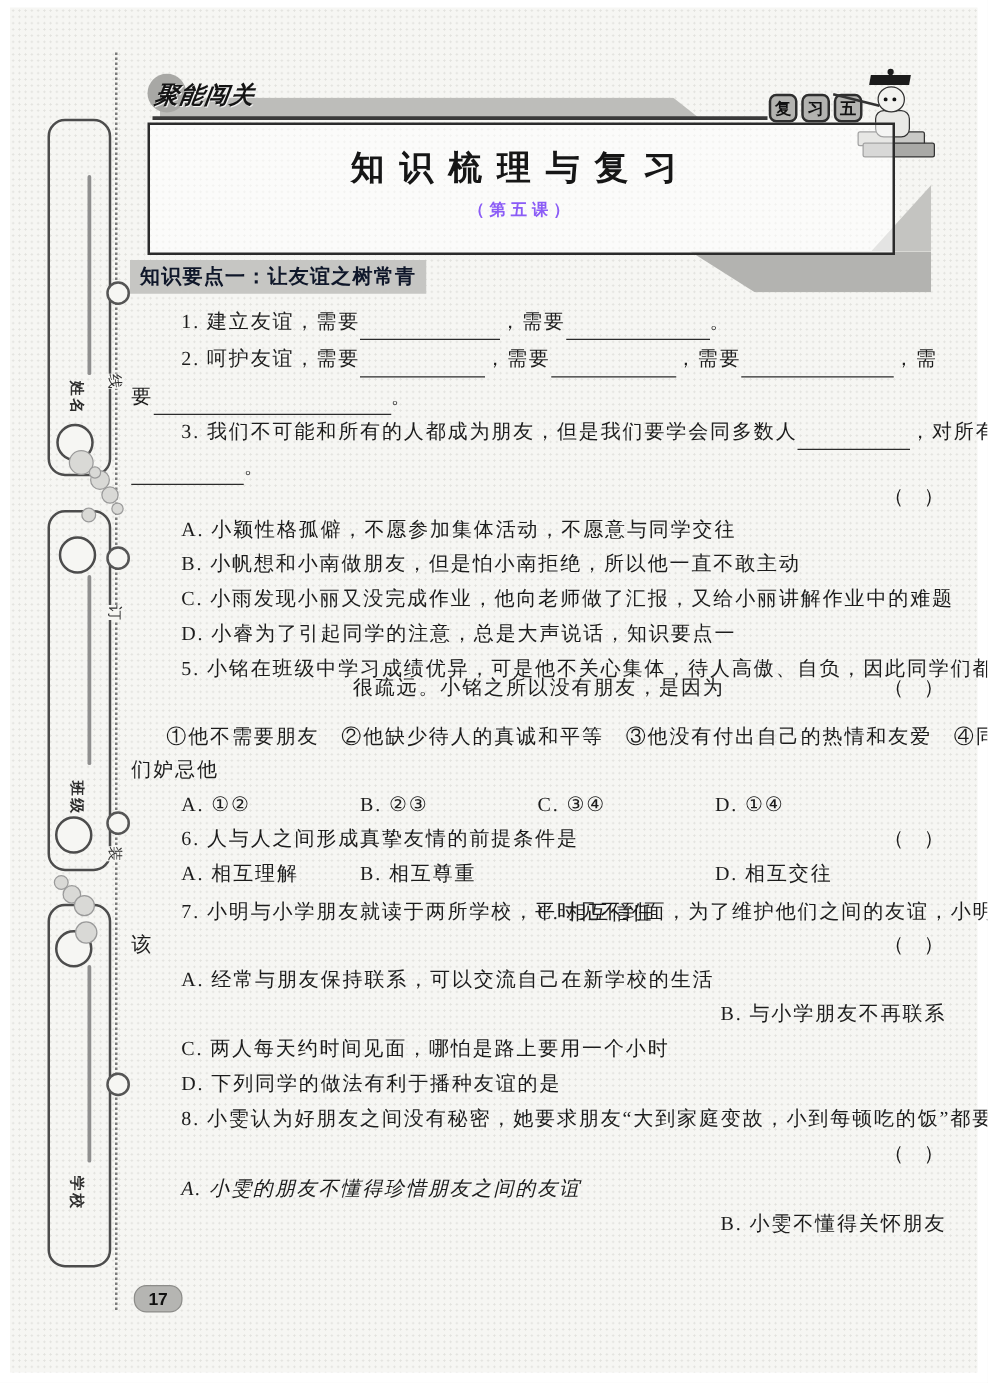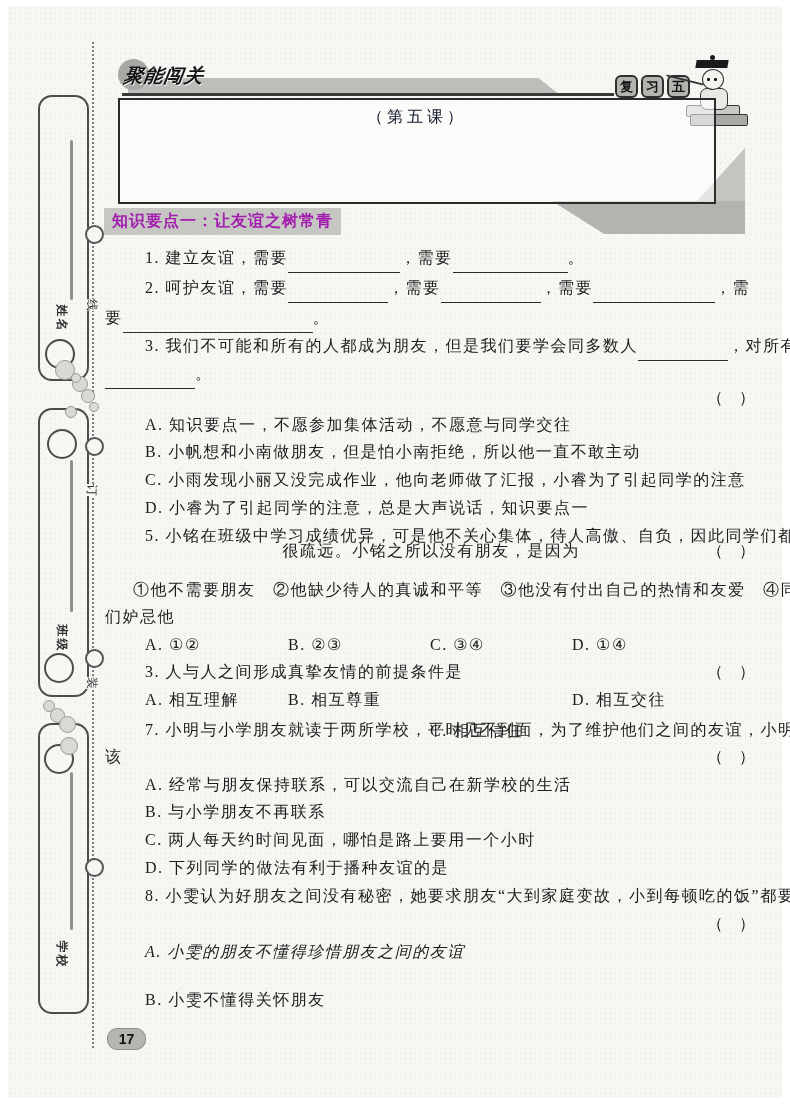--- a/index.html
+++ b/index.html
@@ -29,38 +29,38 @@
   .logo-circle{position:absolute;left:0;top:1px;width:31px;height:31px;border-radius:50%;background:#a8a8a5;}
   .logo-text{position:absolute;left:6px;top:5px;font-family:"Liberation Sans","DejaVu Sans",sans-serif;
              font-weight:bold;font-style:italic;font-size:19px;letter-spacing:1px;color:#141414;
              transform:skewX(-8deg);text-shadow:1px 1px 0 #f2f2f2;white-space:nowrap;}
   .badges{position:absolute;left:615px;top:75px;display:flex;gap:3px;}
   .badge{width:19px;height:19px;border:2px solid #2e2e2e;border-radius:6px;background:#b3b3b0;
          font-size:13px;font-weight:bold;color:#111;display:flex;align-items:center;justify-content:center;}
   .title-box{position:absolute;left:118px;top:98px;width:594px;height:102px;border:2px solid #2b2b2b;
              background:rgba(255,255,255,0.55);text-align:center;}
   .title-main{margin-top:16px;font-size:27px;font-weight:bold;letter-spacing:12px;color:#161616;}
-  .title-sub{margin-top:7px;font-size:16px;letter-spacing:4px;color:#0f172a;}
+  .title-sub{margin-top:7px;font-size:13px;letter-spacing:4px;color:#8b5cf6;font-weight:bold;}
   .shadow-band{position:absolute;left:552px;top:201px;width:193px;height:33px;background:#b3b3b0;
                clip-path:polygon(0 0,100% 0,100% 100%,27% 100%);}
   .curl{position:absolute;left:697px;top:148px;width:48px;height:53px;background:#c4c4c1;
         clip-path:polygon(100% 0,100% 100%,0 100%);}
   
   .mascot{position:absolute;left:672px;top:52px;width:80px;height:78px;}
   .m-book1{position:absolute;left:14px;top:53px;width:52px;height:10px;background:#c9c9c6;border:1.5px solid #333;border-radius:2px;}
   .m-book2{position:absolute;left:18px;top:62px;width:56px;height:10px;background:#a9a9a6;border:1.5px solid #333;border-radius:2px;}
   .m-body{position:absolute;left:28px;top:36px;width:26px;height:20px;background:#e9e9e6;border:1.5px solid #333;border-radius:7px;}
   .m-head{position:absolute;left:30px;top:17px;width:20px;height:19px;background:#f2f2ef;border:1.5px solid #333;border-radius:50%;}
   .m-eye{position:absolute;top:8px;width:2.5px;height:2.5px;background:#111;border-radius:50%;}
   .m-cap{position:absolute;left:24px;top:8px;width:32px;height:8px;background:#1b1b1b;transform:skewX(-10deg);}
   .m-capknob{position:absolute;left:38px;top:3px;width:5px;height:5px;background:#1b1b1b;border-radius:50%;}
   .m-stick{position:absolute;left:-6px;top:27px;width:38px;height:2px;background:#333;transform:rotate(14deg);}
 
   
-  .section-head{position:absolute;left:104px;top:208px;background:#c6c6c3;color:#a21caf;
+  .section-head{position:absolute;left:104px;top:208px;background:#c6c6c3;color:#0f172a;
                 font-weight:bold;font-size:16px;letter-spacing:1px;padding:3px 8px;}
   .wline{position:absolute;left:105px;width:652px;height:28px;line-height:28px;
          font-size:16px;letter-spacing:1.5px;white-space:nowrap;}
   .blank{display:inline-block;height:18px;border-bottom:1.5px solid #2b2b2b;
          vertical-align:middle;transform:translateY(4px);}
   .paren{position:absolute;right:2px;top:0;letter-spacing:0;}
   .choice{position:absolute;top:0;}
   .page-pill{position:absolute;left:107px;top:1028px;width:37px;height:20px;background:#b5b5b2;
              border-radius:10px;border:1px solid #8c8c89;display:flex;align-items:center;justify-content:center;
              font-weight:bold;font-size:14px;color:#111;font-family:"Liberation Sans","DejaVu Sans",sans-serif;}
@@ -124,59 +124,60 @@
     <div class="m-head">
       <div class="m-eye" style="left:4px"></div>
       <div class="m-eye" style="left:11px"></div>
     </div>
     <div class="m-cap"></div>
     <div class="m-capknob"></div>
   </div>
   <div class="shadow-band"></div>
   <div class="curl"></div>
   <div class="title-box">
+    <div class="title-main">知识梳理与复习</div>
     <div class="title-sub">（第五课）</div>
   </div>
 
   <div class="section-head">知识要点一：让友谊之树常青</div>
 
   <div id="lines-layer">
       <div class="wline" style="top: 244px; text-indent: 40px;"><span>1. 建立友谊，需要</span><span class="blank" style="width: 112px;"></span><span>，需要</span><span class="blank" style="width: 115px;"></span><span>。</span></div>
       <div class="wline" style="top: 274px; text-indent: 40px;"><span>2. 呵护友谊，需要</span><span class="blank" style="width: 100px;"></span><span>，需要</span><span class="blank" style="width: 100px;"></span><span>，需要</span><span class="blank" style="width: 122px;"></span><span>，需</span></div>
       <div class="wline" style="top: 304px; text-indent: 0px;"><span>要</span><span class="blank" style="width: 190px;"></span><span>。</span></div>
       <div class="wline" style="top: 332px; text-indent: 40px;"><span>3. 我们不可能和所有的人都成为朋友，但是我们要学会同多数人</span><span class="blank" style="width: 90px;"></span><span>，对所有人</span></div>
       <div class="wline" style="top: 360px; text-indent: 0px;"><span class="blank" style="width: 90px;"></span><span>。</span></div>
       <div class="wline" style="top: 384px; text-indent: 40px;"><span class="paren">（　）</span></div>
-      <div class="wline" style="top: 411px; text-indent: 40px;"><span>A. 知识要点一，不愿参加集体活动，不愿意与同学交往</span></div>
+      <div class="wline" style="top: 411px; text-indent: 40px;"><span>A. 小颖性格孤僻，不愿参加集体活动，不愿意与同学交往</span></div>
       <div class="wline" style="top: 438px; text-indent: 40px;"><span>B. 小帆想和小南做朋友，但是怕小南拒绝，所以他一直不敢主动</span></div>
-      <div class="wline" style="top: 466px; text-indent: 40px;"><span>C. 小雨发现小丽又没完成作业，他向老师做了汇报，小睿为了引起同学的注意</span></div>
+      <div class="wline" style="top: 466px; text-indent: 40px;"><span>C. 小雨发现小丽又没完成作业，他向老师做了汇报，又给小丽讲解作业中的难题</span></div>
       <div class="wline" style="top: 494px; text-indent: 40px;"><span>D. 小睿为了引起同学的注意，总是大声说话，知识要点一</span></div>
       <div class="wline" style="top: 522px; text-indent: 40px;"><span>5. 小铭在班级中学习成绩优异，可是他不关心集体，待人高傲、自负，因此同学们都和他</span></div>
       <div class="wline" style="top: 537px; text-indent: 0px; text-align: center;"><span>很疏远。小铭之所以没有朋友，是因为</span><span class="paren">（　）</span></div>
       <div class="wline" style="top: 576px; text-indent: 28px;"><span>①他不需要朋友　②他缺少待人的真诚和平等　③他没有付出自己的热情和友爱　④同学</span></div>
       <div class="wline" style="top: 603px; text-indent: 0px;"><span>们妒忌他</span></div>
       <div class="wline" style="top: 631px; text-indent: 0px;">
         <span class="choice" style="left: 40px;">A. ①②</span>
         <span class="choice" style="left: 183px;">B. ②③</span>
         <span class="choice" style="left: 325px;">C. ③④</span>
         <span class="choice" style="left: 467px;">D. ①④</span>
       </div>
-      <div class="wline" style="top: 658px; text-indent: 40px;"><span>3. 人与人之间形成真挚友情的前提条件是</span><span class="paren">（　）</span></div>
+      <div class="wline" style="top: 658px; text-indent: 40px;"><span>6. 人与人之间形成真挚友情的前提条件是</span><span class="paren">（　）</span></div>
       <div class="wline" style="top: 686px; text-indent: 0px;">
         <span class="choice" style="left: 40px;">A. 相互理解</span>
         <span class="choice" style="left: 183px;">B. 相互尊重</span>
         <span class="choice" style="left: 325px; margin-top: 31px;">C. 相互信任</span>
         <span class="choice" style="left: 467px;">D. 相互交往</span>
       </div>
       <div class="wline" style="top: 716px; text-indent: 40px;"><span>7. 小明与小学朋友就读于两所学校，平时见不到面，为了维护他们之间的友谊，小明应</span></div>
       <div class="wline" style="top: 743px; text-indent: 0px;"><span>该</span><span class="paren">（　）</span></div>
       <div class="wline" style="top: 771px; text-indent: 40px;"><span>A. 经常与朋友保持联系，可以交流自己在新学校的生活</span></div>
-      <div class="wline" style="top: 798px; text-indent: 40px;"><span>B. 与小学朋友不再联系</span></div>
+      <div class="wline" style="top: 798px; text-indent: 40px; text-align: right;"><span>B. 与小学朋友不再联系</span></div>
       <div class="wline" style="top: 826px; text-indent: 40px;"><span>C. 两人每天约时间见面，哪怕是路上要用一个小时</span></div>
       <div class="wline" style="top: 854px; text-indent: 40px;"><span>D. 下列同学的做法有利于播种友谊的是</span></div>
       <div class="wline" style="top: 882px; text-indent: 40px;"><span>8. 小雯认为好朋友之间没有秘密，她要求朋友“大到家庭变故，小到每顿吃的饭”都要和</span></div>
       <div class="wline" style="top: 910px; text-indent: 0px;"><span class="paren">（　）</span></div>
       <div class="wline" style="top: 938px; text-indent: 40px; font-style: italic;"><span>A. 小雯的朋友不懂得珍惜朋友之间的友谊</span></div>
-      <div class="wline" style="top: 986px; text-indent: 40px;"><span>B. 小雯不懂得关怀朋友</span></div>
+      <div class="wline" style="top: 966px; text-indent: 40px; text-align: right;"><span>B. 小雯不懂得关怀朋友</span></div>
     </div>
 
   <div class="page-pill">17</div>
 </div>
 
 </body></html>

